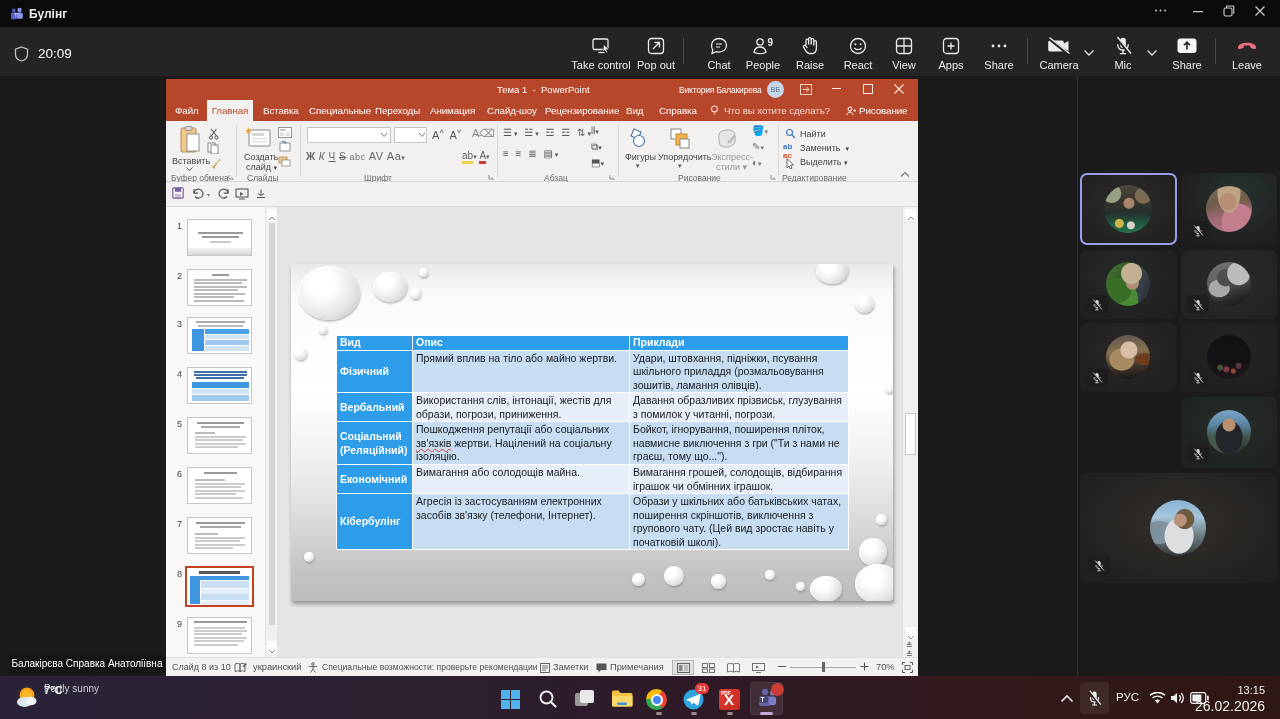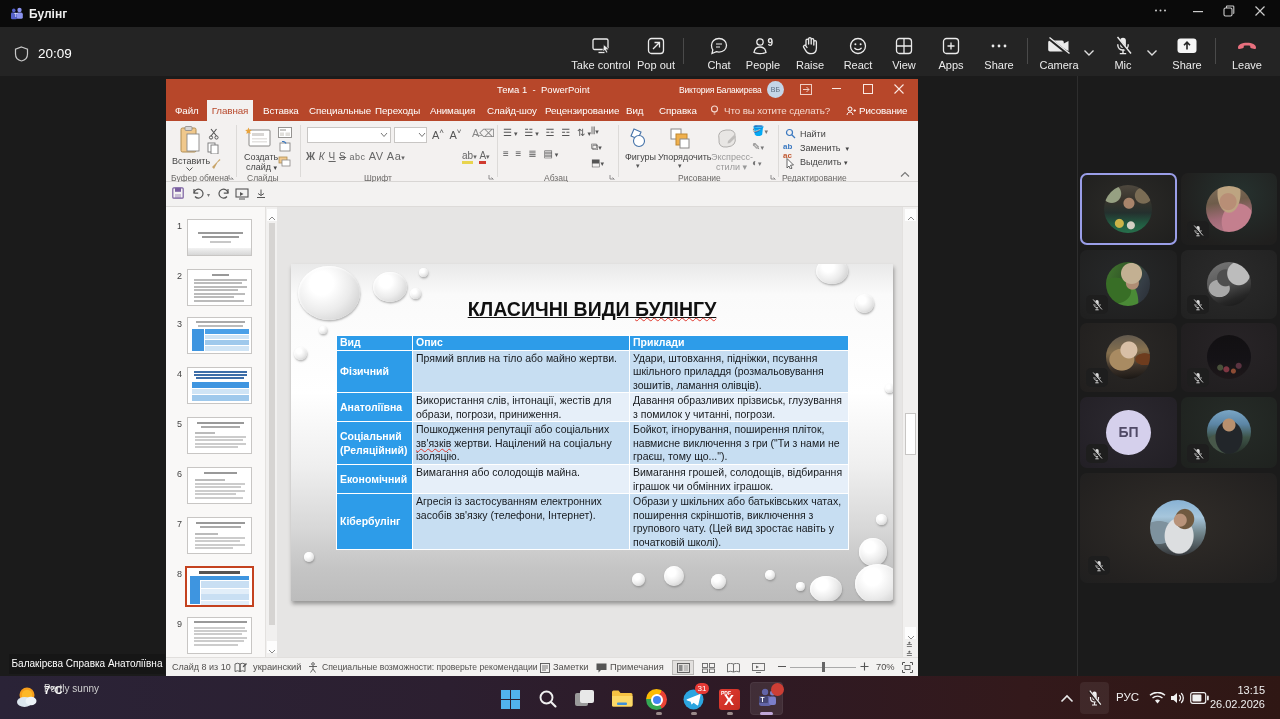--- a/index.html
+++ b/index.html
@@ -538,40 +538,39 @@
         <div class="drop" style="left:585px;top:250px;width:11px;height:11px;"></div>
         <div class="drop" style="left:341px;top:309px;width:13px;height:13px;"></div>
         <div class="drop" style="left:373px;top:302px;width:20px;height:20px;"></div>
         <div class="drop" style="left:420px;top:310px;width:15px;height:15px;"></div>
         <div class="drop" style="left:474px;top:306px;width:10px;height:10px;"></div>
         <div class="drop" style="left:505px;top:318px;width:9px;height:9px;"></div>
         <div class="drop" style="left:519px;top:312px;width:32px;height:26px;border-radius:50%;"></div>
         <div class="drop" style="left:568px;top:274px;width:28px;height:28px;"></div>
         <div class="drop" style="left:564px;top:300px;width:46px;height:40px;"></div>
         <div class="drop" style="left:13px;top:288px;width:10px;height:10px;"></div>
-        <div id="stitle"><u>КЛАСИЧНІ ВИДИ <span class="sq">БУЛІНГУ</span></u></div>
         <table id="tbl">
           <colgroup>
                 <col style="width:76px">
                 <col style="width:217px">
                 <col style="width:219px">
               </colgroup>
           <tbody>
                 <tr style="height:14px">
                   <td class="hd">Вид</td>
                   <td class="hd">Опис</td>
                   <td class="hd">Приклади</td>
                 </tr>
           <tr class="a" style="height:42px">
                   <td class="k">Фізичний</td>
                   <td class="d">Прямий вплив на тіло або майно жертви.</td>
                   <td class="d">Удари, штовхання, підніжки, псування шкільного приладдя (розмальовування зошитів, ламання олівців).</td>
                 </tr>
           <tr class="b" style="height:28px">
-                  <td class="k">Анатоліївна</td>
+                  <td class="k">Вербальний</td>
                   <td class="d">Використання слів, інтонації, жестів для образи, погрози, приниження.</td>
                   <td class="d">Давання образливих прізвиськ, глузування з помилок у читанні, погрози.</td>
                 </tr>
           <tr class="a" style="height:43px">
                   <td class="k">Соціальний (Реляційний)</td>
                   <td class="d">Пошкодження репутації або соціальних <span class="sq">зв'язків</span> жертви. Націлений на соціальну ізоляцію.</td>
                   <td class="d">Бойкот, ігнорування, поширення пліток, навмисне виключення з гри ("Ти з нами не граєш, тому що...").</td>
                 </tr>
           <tr class="b" style="height:28px">
                   <td class="k">Економічний</td>
@@ -731,31 +730,20 @@
     linear-gradient(180deg, #121012 0%, #141216 55%, #1e181a 100%)"></div>
   <div class="micoff">
         <svg width="12" height="12" viewBox="0 0 12 12">
           <path d="M6 1 a1.7 1.7 0 0 1 1.7 1.7 V5.4 a1.7 1.7 0 0 1 -3.4 0 V2.7 A1.7 1.7 0 0 1 6 1 Z" fill="#ddd"></path>
           <path d="M3 5 v0.5 c0 1.8 1.3 3 3 3 s3 -1.2 3 -3 V5 M6 8.5 V10.5 M4.3 10.8 h3.4" fill="none" stroke="#ddd" stroke-width="0.9"></path>
           <path d="M1.5 0.8 L10.5 10.8" stroke="#1e1e1e" stroke-width="2"></path>
           <path d="M2.2 0.5 L11 10.5" stroke="#ddd" stroke-width="0.9"></path>
         </svg>
       </div>
 </div>
-<div class="tile" style="left:1080px;top:397px;width:97px;height:71px;background:radial-gradient(ellipse at 50% 40%,#2c2930,#221f25)">
-  <div class="av" style="left:26px;top:13px;width:45px;height:45px;background:#d5d0ec;color:#504a66;font-size:14px;font-weight:bold;text-align:center;line-height:45px;">БП</div>
-  <div class="micoff">
-        <svg width="12" height="12" viewBox="0 0 12 12">
-          <path d="M6 1 a1.7 1.7 0 0 1 1.7 1.7 V5.4 a1.7 1.7 0 0 1 -3.4 0 V2.7 A1.7 1.7 0 0 1 6 1 Z" fill="#ddd"></path>
-          <path d="M3 5 v0.5 c0 1.8 1.3 3 3 3 s3 -1.2 3 -3 V5 M6 8.5 V10.5 M4.3 10.8 h3.4" fill="none" stroke="#ddd" stroke-width="0.9"></path>
-          <path d="M1.5 0.8 L10.5 10.8" stroke="#1e1e1e" stroke-width="2"></path>
-          <path d="M2.2 0.5 L11 10.5" stroke="#ddd" stroke-width="0.9"></path>
-        </svg>
-      </div>
-</div>
 </div>
 <div class="tile" style="left:1181px;top:397px;width:96px;height:71px;background:radial-gradient(ellipse at 55% 35%,#262c28,#1e211e)">
   <div class="av" style="left:26px;top:13px;width:44px;height:44px;background:radial-gradient(circle at 50% 34%, #b8906e 0 6px, transparent 7px),
     radial-gradient(ellipse at 50% 62%, #22262a 0 13px, transparent 14px),
     radial-gradient(ellipse at 25% 80%, #48584a 0 10px, transparent 11px),
     linear-gradient(180deg, #7aa6c6 0%, #5c86a6 32%, #3e5448 62%, #262e28 100%)"></div>
   <div class="micoff">
       <svg width="12" height="12" viewBox="0 0 12 12">
         <path d="M6 1 a1.7 1.7 0 0 1 1.7 1.7 V5.4 a1.7 1.7 0 0 1 -3.4 0 V2.7 A1.7 1.7 0 0 1 6 1 Z" fill="#ddd"></path>
         <path d="M3 5 v0.5 c0 1.8 1.3 3 3 3 s3 -1.2 3 -3 V5 M6 8.5 V10.5 M4.3 10.8 h3.4" fill="none" stroke="#ddd" stroke-width="0.9"></path>
@@ -854,14 +842,14 @@
   <svg class="abs" style="left:1170px;top:15px" width="16" height="14" viewBox="0 0 16 14">
       <path d="M1 5 h2.5 L7 2 V12 L3.5 9 H1 Z" fill="#f0f0f0"></path>
       <path d="M9.5 4.5 a3.5 3.5 0 0 1 0 5 M11.5 2.5 a6.5 6.5 0 0 1 0 9" fill="none" stroke="#f0f0f0" stroke-width="1.3" stroke-linecap="round"></path>
     </svg>
   <svg class="abs" style="left:1190px;top:16px" width="19" height="12" viewBox="0 0 19 12">
       <rect x="0.7" y="0.7" width="15" height="10.6" rx="2" fill="none" stroke="#f0f0f0" stroke-width="1.2"></rect>
       <rect x="2.4" y="2.4" width="9" height="7.2" rx="1" fill="#f0f0f0"></rect>
       <rect x="17" y="3.5" width="1.8" height="5" rx="0.9" fill="#f0f0f0"></rect>
     </svg>
   <div class="abs" style="left:1215px;top:8px;width:50px;text-align:right;color:#f0f0f0;font-size:11px;">13:15</div>
-  <div class="abs" style="left:1195px;top:22px;width:70px;text-align:right;color:#f0f0f0;font-size:11px;">26.02.2026</div>
+  <div class="abs" style="left:1195px;top:22px;width:70px;text-align:left;color:#f0f0f0;font-size:14px;">26.02.2026</div>
 </div>
 
 </body></html>

